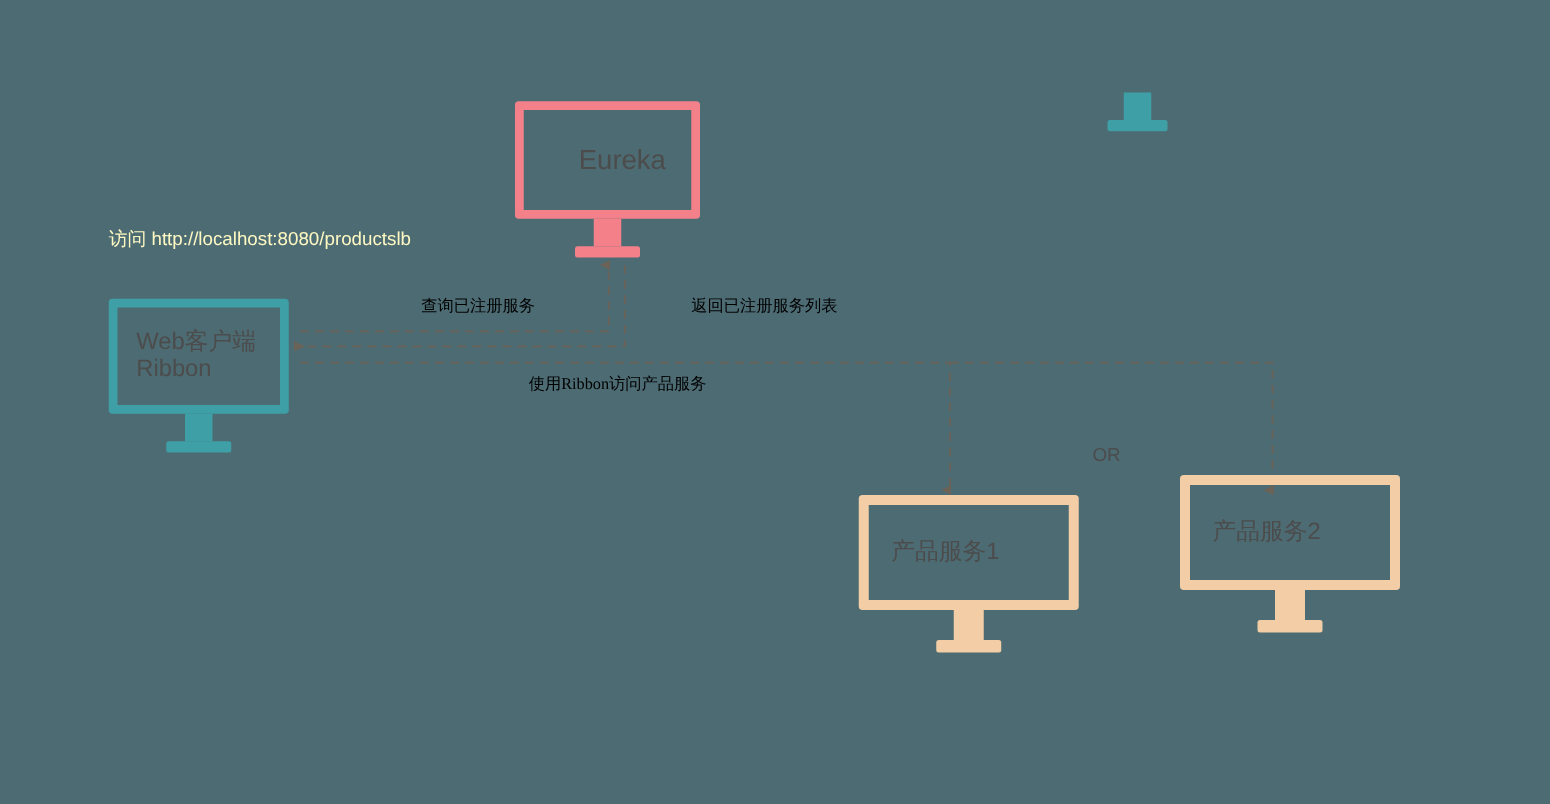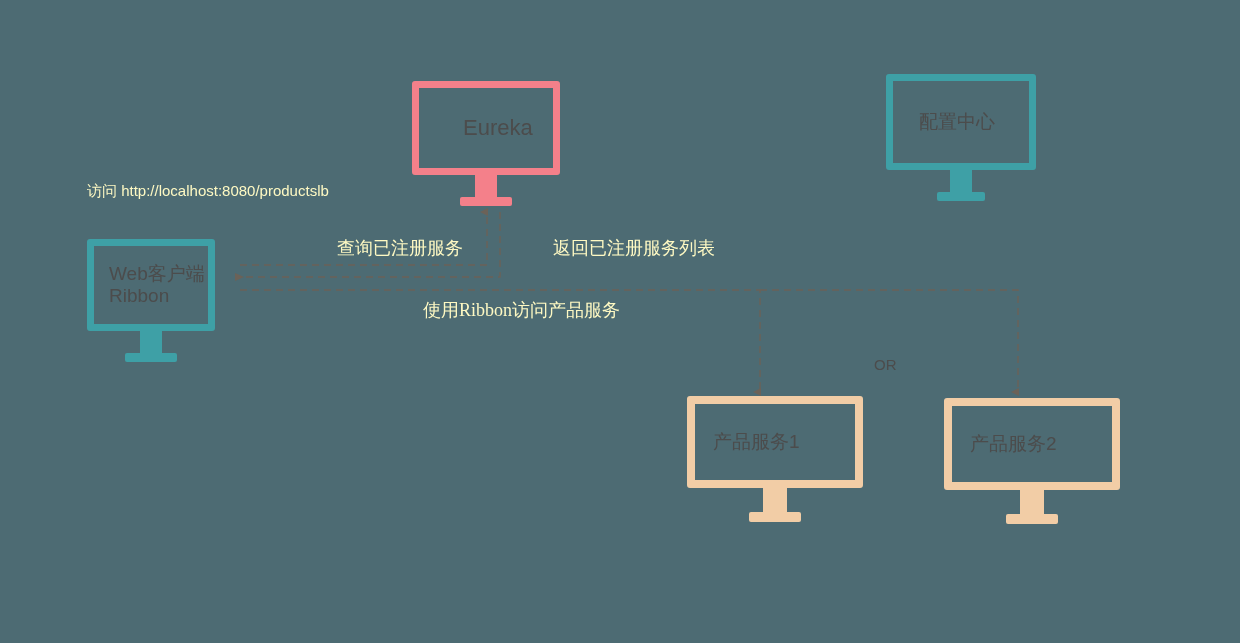--- a/index.html
+++ b/index.html
@@ -77,47 +77,47 @@
     border-color: #3ea0a6;
     padding-left: 26px;
   }
   .node-config .screen-label { font-size: 19px; }
   .node-config .neck { width: 22px; height: 22px; background: #3ea0a6; }
   .node-config .base { width: 48px; height: 9px; background: #3ea0a6; }
 
   
   .node-web { left: 87px; top: 239px; }
   .node-web .screen {
-    width: 128px; height: 92px;
+    width: 144px; height: 92px;
     border-width: 7px;
     border-color: #3ea0a6;
     padding-left: 15px;
   }
   .node-web .screen-label { font-size: 19px; }
   .node-web .neck { width: 22px; height: 22px; background: #3ea0a6; }
   .node-web .base { width: 52px; height: 9px; background: #3ea0a6; }
 
   
   .node-svc1 { left: 687px; top: 396px; }
-  .node-svc2 { left: 944px; top: 398px; }
+  .node-svc2 { left: 944px; top: 380px; }
   .node-svc1 .screen, .node-svc2 .screen {
     width: 176px; height: 92px;
     border-width: 8px;
     border-color: #f2cda6;
     padding-left: 18px;
   }
   .node-svc1 .screen-label, .node-svc2 .screen-label { font-size: 19px; }
   .node-svc1 .neck, .node-svc2 .neck { width: 24px; height: 24px; background: #f2cda6; }
   .node-svc1 .base, .node-svc2 .base { width: 52px; height: 10px; background: #f2cda6; }
 
   
   .edge-label {
     position: absolute;
-    color: #fef9c3;
-    font-size: 18px;
+    color: #000000;
+    font-size: 13px;
     white-space: nowrap;
   }
   .url-label {
     position: absolute;
     color: #fef9c3;
     font-size: 15px;
     white-space: nowrap;
   }
   .or-label {
     position: absolute;
@@ -166,23 +166,20 @@
 
   <div class="node node-eureka">
     <div class="screen">
       <span class="screen-label">Eureka</span>
     </div>
     <div class="neck"></div>
     <div class="base"></div>
   </div>
 
   <div class="node node-config">
-    <div class="screen">
-      <span class="screen-label">配置中心</span>
-    </div>
     <div class="neck"></div>
     <div class="base"></div>
   </div>
 
   <div class="node node-web">
     <div class="screen">
       <span class="screen-label">Web客户端
 Ribbon</span>
     </div>
     <div class="neck"></div>

